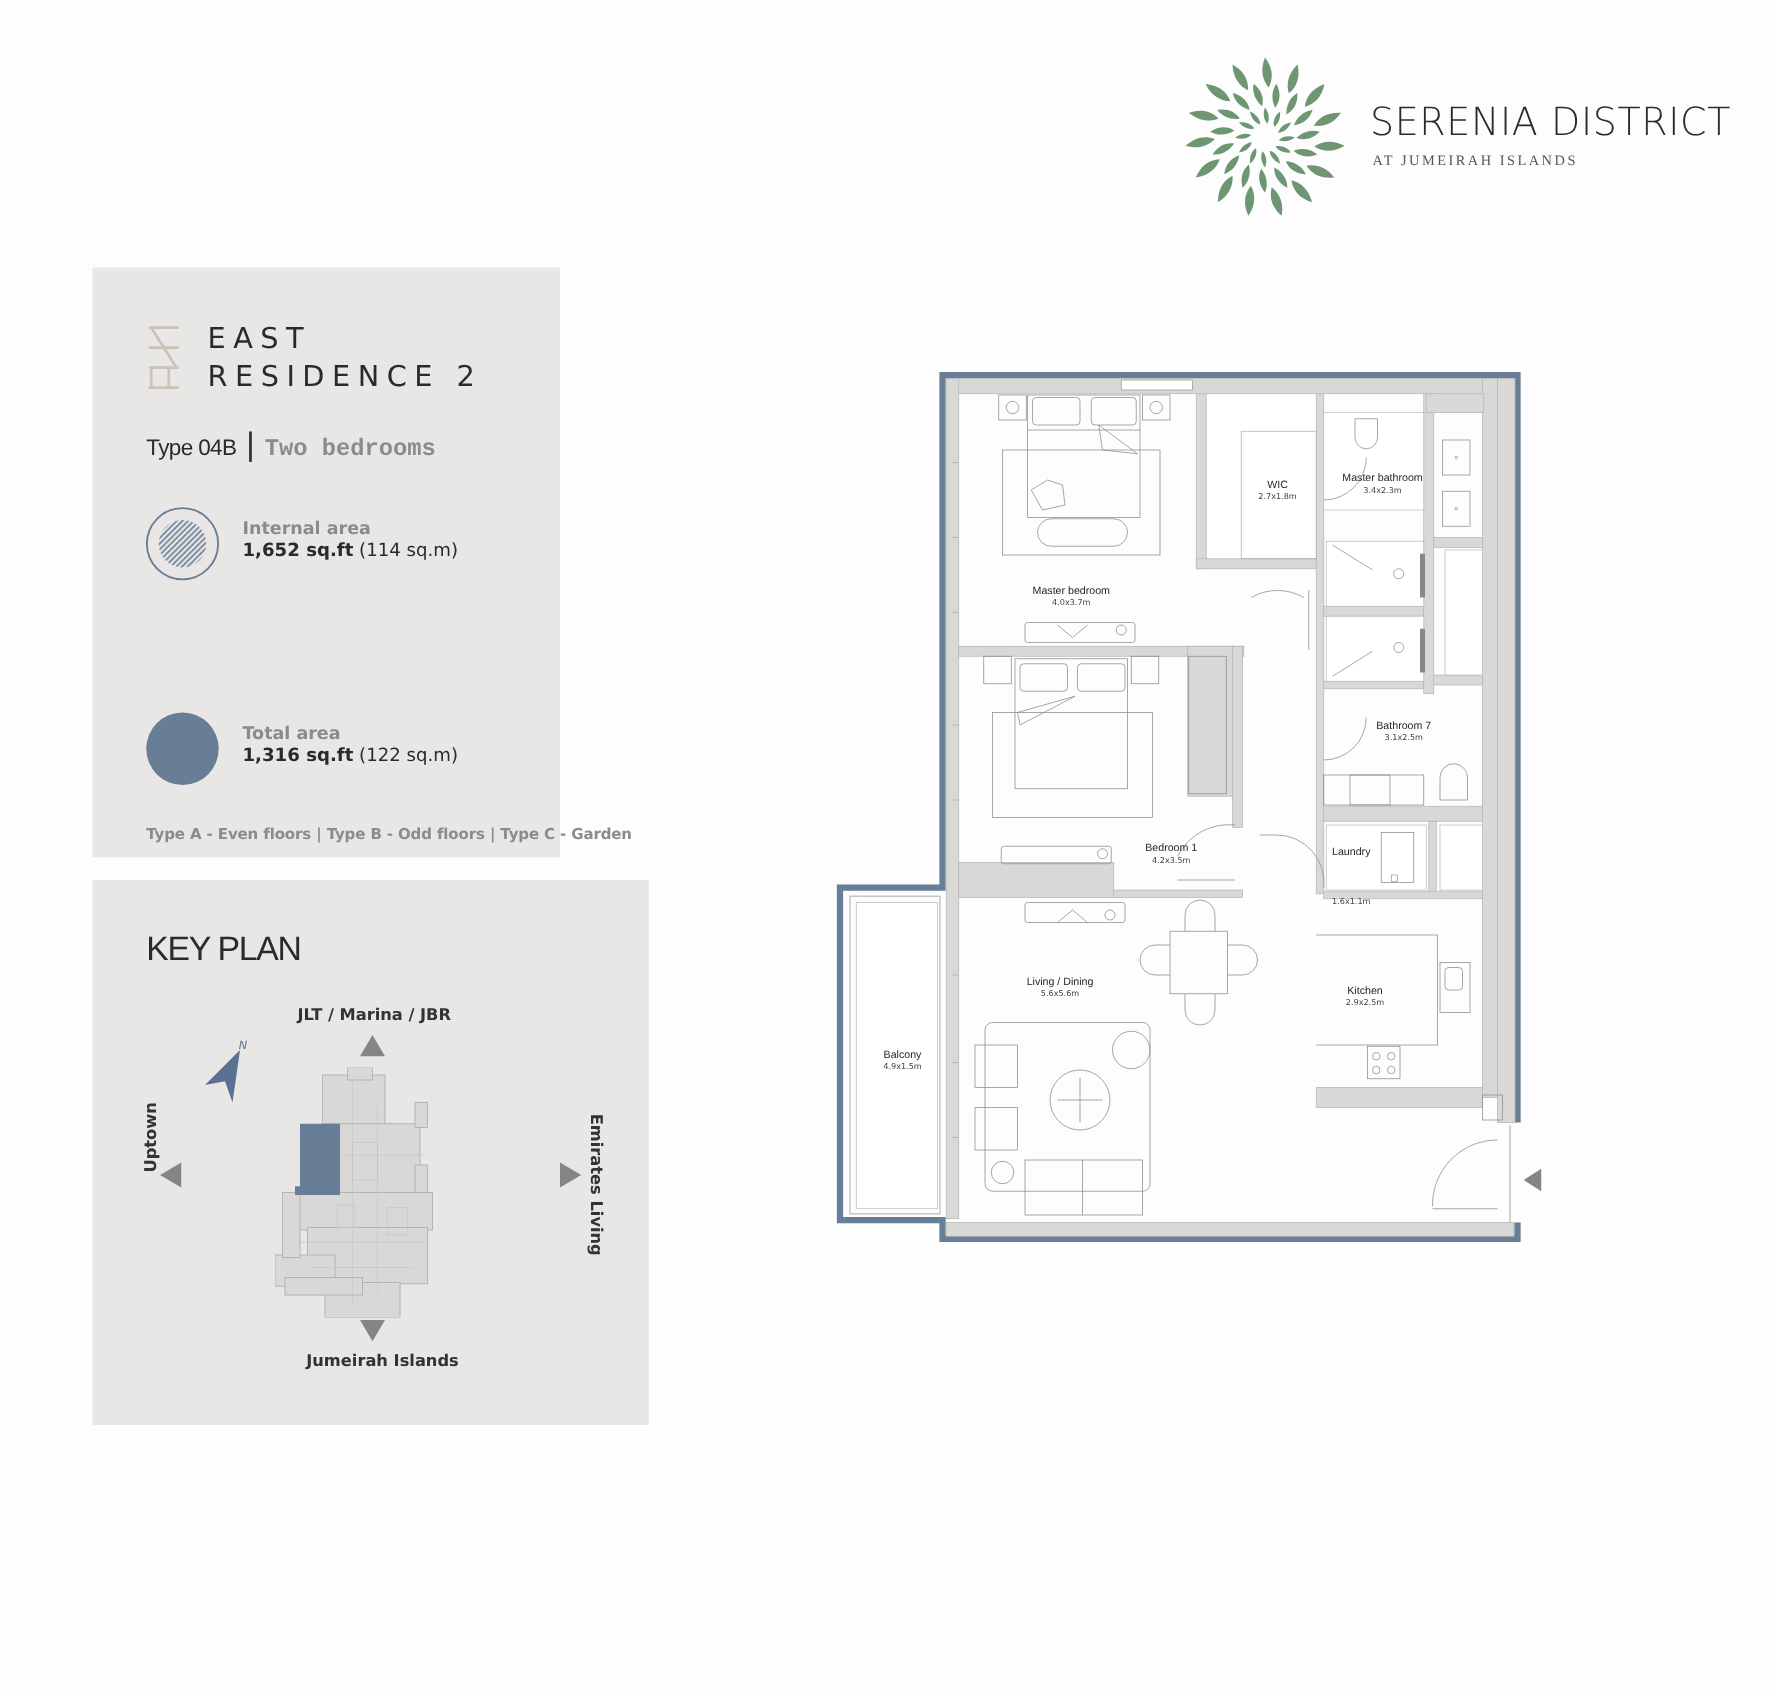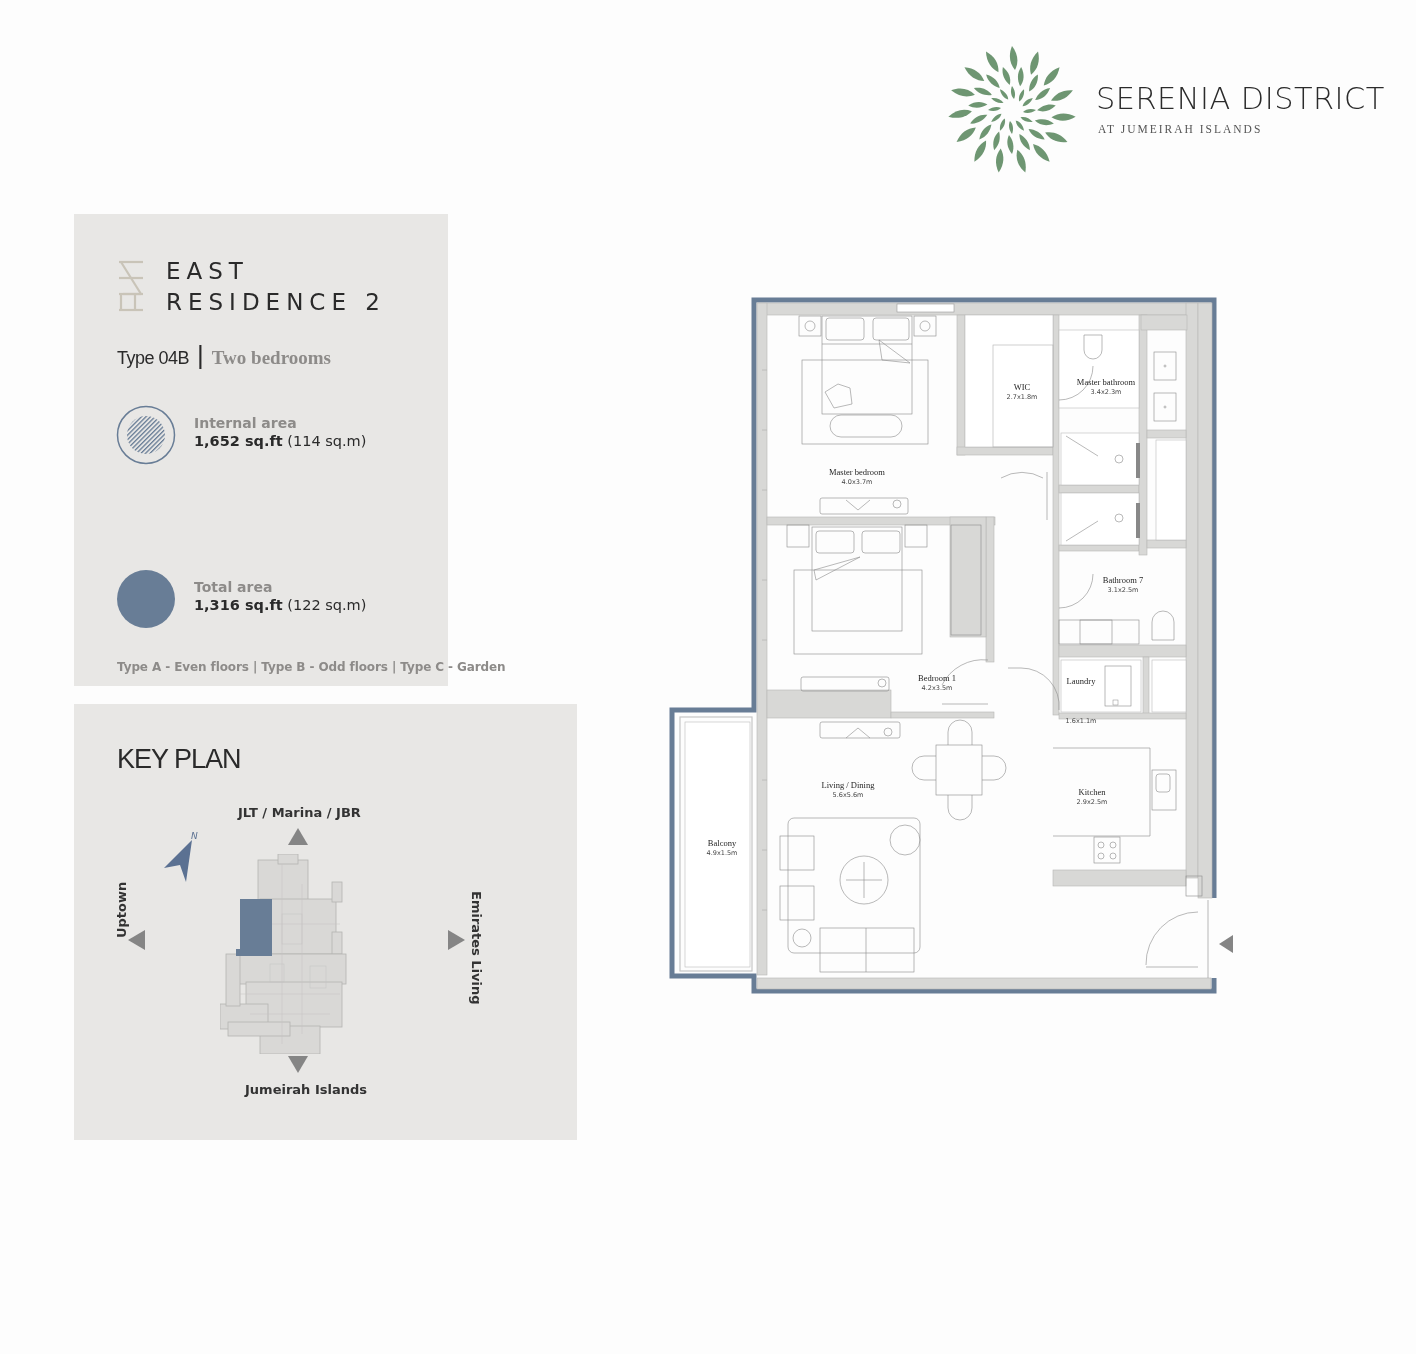--- a/index.html
+++ b/index.html
@@ -14,49 +14,49 @@
   
   .panel { background:#e8e7e5; }
   .info-panel { left:74px; top:214px; width:374px; height:472px; }
   .residence-icon { position:absolute; left:43px; top:46px; width:28px; height:52px; }
   .res-line1, .res-line2 { position:absolute; left:92px; font-family:"DejaVu Sans", sans-serif; font-size:23px; letter-spacing:6px; color:#2a2a2a; font-weight:400; white-space:nowrap; }
   .res-line1 { top:44px; }
   .res-line2 { top:75px; }
   .type-row { position:absolute; left:43px; top:126px; white-space:nowrap; }
   .type-code { font-family:"Liberation Sans", sans-serif; font-size:18px; color:#2a2a2a; letter-spacing:-0.5px; }
   .type-sep { font-family:"Liberation Sans", sans-serif; font-size:26px; color:#2a2a2a; margin:0 8px; }
-  .type-name { font-family:Liberation Serif, serif; font-weight:bold; font-size:19px; color:#8d8b89; }
+  .type-name { font-family:Liberation Mono, monospace; font-weight:bold; font-size:19px; color:#8d8b89; }
 
   .area-item { position:absolute; left:42px; width:380px; height:62px; }
   .area-icon { position:absolute; left:0; top:0; width:60px; height:60px; }
   .area-label { position:absolute; left:78px; top:10px; font-family:"DejaVu Sans", sans-serif; font-weight:bold; font-size:14px; color:#8d8b89; white-space:nowrap; }
   .area-value { position:absolute; left:78px; top:28px; font-family:"DejaVu Sans", sans-serif; font-size:14.5px; color:#2a2a2a; white-space:nowrap; }
   .area-value b { font-weight:bold; }
 
   .types-note { position:absolute; left:43px; top:446px; font-family:"DejaVu Sans", sans-serif; font-weight:bold; font-size:12px; color:#8d8b89; white-space:nowrap; letter-spacing:-0.1px; }
 
   
-  .key-panel { left:74px; top:704px; width:503px; height:436px; }
+  .key-panel { left:74px; top:704px; width:445px; height:436px; }
   .key-title { position:absolute; left:43px; top:40px; font-family:"Liberation Sans", sans-serif; font-size:27px; color:#2a2a2a; letter-spacing:-1px; }
   .dir-label { position:absolute; font-family:"DejaVu Sans", sans-serif; font-size:13px; font-weight:bold; color:#333; white-space:nowrap; }
   .dir-top { left:164px; top:101px; }
   .dir-bottom { left:171px; top:378px; }
   .dir-left { left:40px; top:234px; transform:rotate(-90deg); transform-origin:left top; }
   .dir-right { left:410px; top:187px; transform:rotate(90deg); transform-origin:left top; }
   .tri { position:absolute; width:0; height:0; }
   .tri-up { left:214px; top:124px; border-left:10px solid transparent; border-right:10px solid transparent; border-bottom:17px solid #858585; }
   .tri-down { left:214px; top:352px; border-left:10px solid transparent; border-right:10px solid transparent; border-top:17px solid #858585; }
   .tri-left { left:54px; top:226px; border-top:10px solid transparent; border-bottom:10px solid transparent; border-right:17px solid #858585; }
   .tri-right { left:374px; top:226px; border-top:10px solid transparent; border-bottom:10px solid transparent; border-left:17px solid #858585; }
   .north-arrow { position:absolute; left:88px; top:126px; width:42px; height:52px; }
   .keyplan-svg { position:absolute; left:146px; top:150px; width:140px; height:200px; }
 
   
   .floorplan { left:660px; top:290px; width:580px; height:710px; }
-  .room-name { position:absolute; font-family:Liberation Serif, serif; font-size:8.5px; color:#1f1f1f; white-space:nowrap; text-align:center; transform:translateX(-50%); }
+  .room-name { position:absolute; font-family:Liberation Sans, sans-serif; font-size:8.5px; color:#1f1f1f; white-space:nowrap; text-align:center; transform:translateX(-50%); }
   .room-dim { position:absolute; font-family:"DejaVu Sans", sans-serif; font-size:6.5px; color:#444; white-space:nowrap; text-align:center; transform:translateX(-50%); }
   .entry-arrow { position:absolute; left:1219px; top:935px; width:0; height:0; border-top:9px solid transparent; border-bottom:9px solid transparent; border-right:14px solid #858585; }
 </style>
 </head>
 <body>
 
 <div class="abs logo">
   <svg width="136" height="136" viewBox="-68 -68 136 136" style="position:absolute;left:0;top:0;">
     <g fill="#6e9672">
       <g id="petal-ring-outer">

